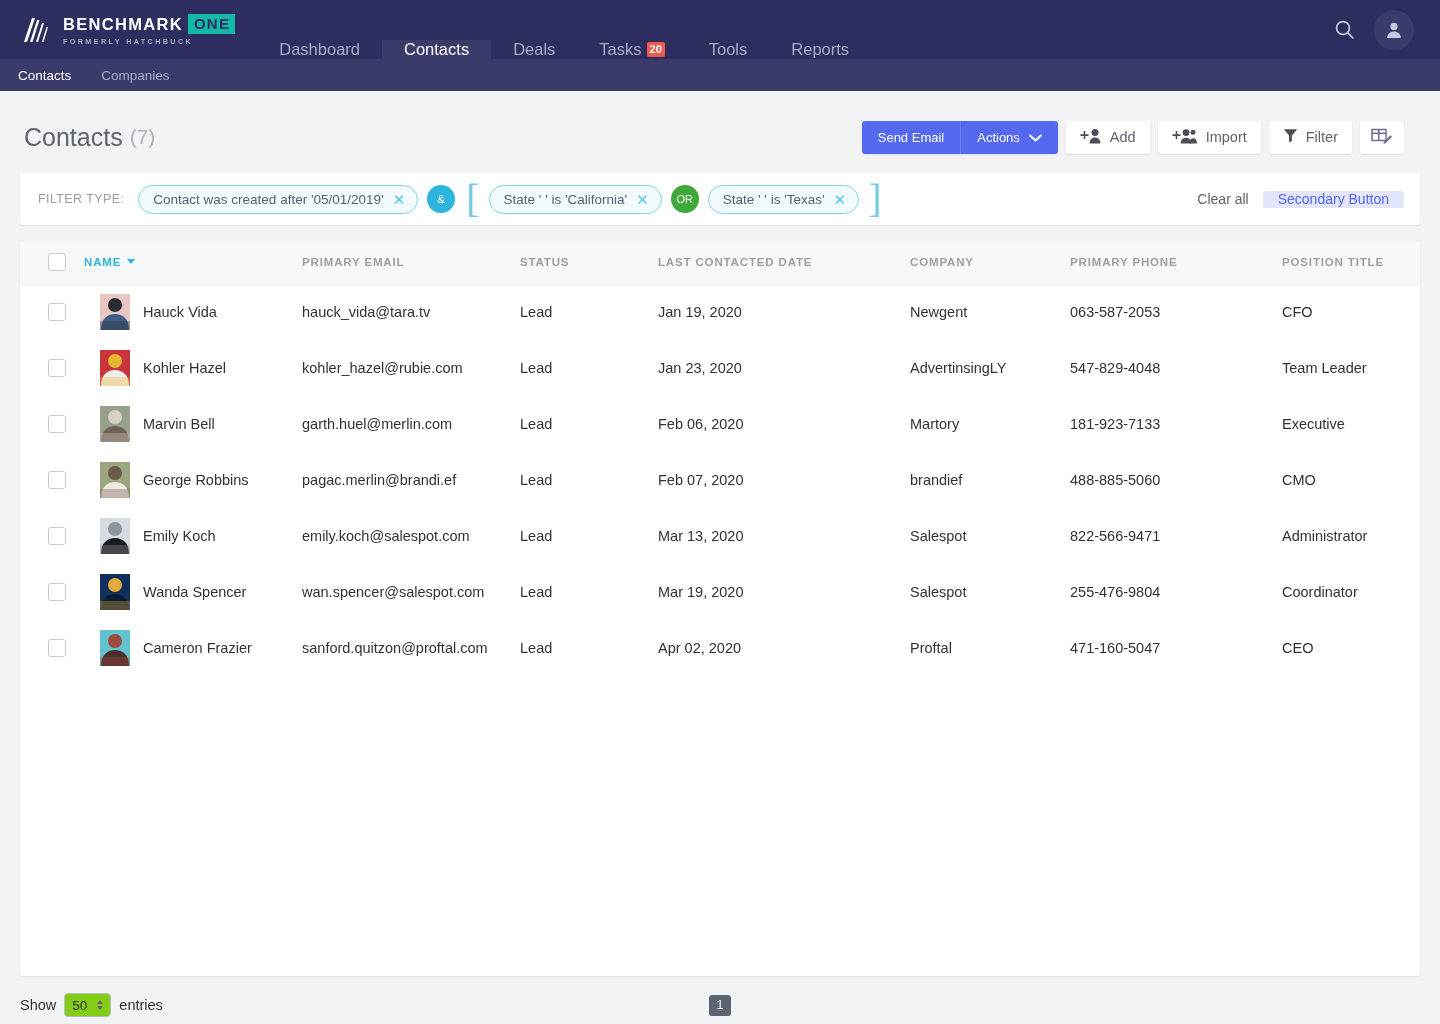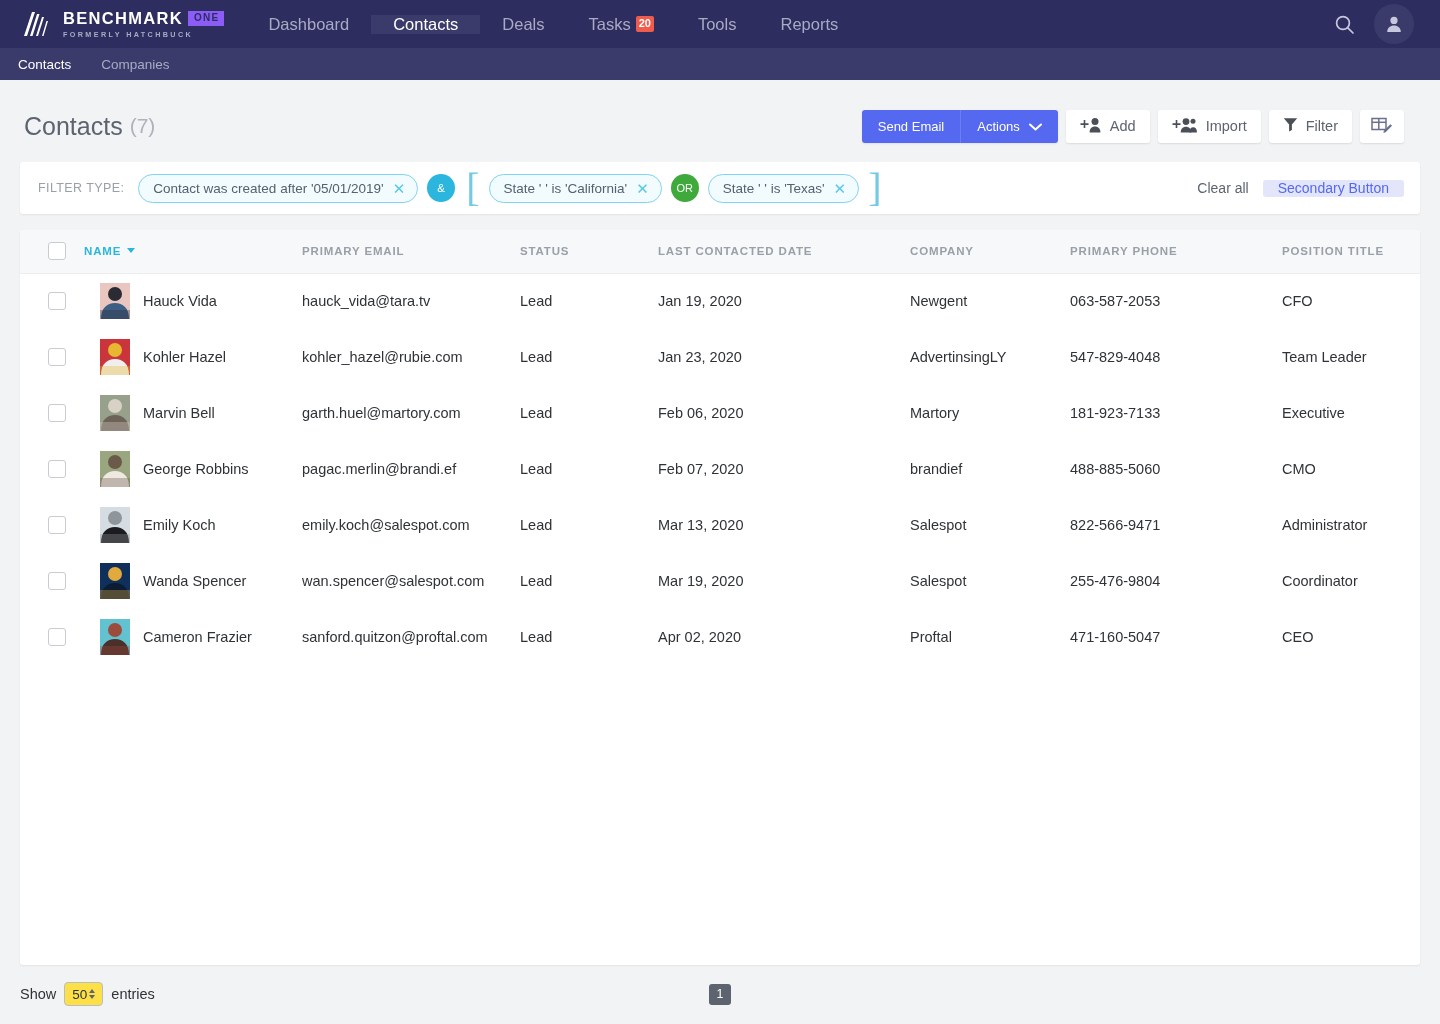--- a/index.html
+++ b/index.html
@@ -6,43 +6,43 @@
   html, body {
     width: 1440px; height: 1024px;
     background: #f2f3f5;
     font-family: "Liberation Sans", sans-serif;
     -webkit-font-smoothing: antialiased;
     overflow: hidden;
   }
 
   
   .topnav {
-    height: 48px; background: #2d2d5f;
+    height: 59px; background: #2d2d5f;
     display: flex; align-items: stretch; position: relative;
   }
   .logo-wrap {
     display: flex; align-items: center; padding: 0 22px 0 22px;
     gap: 11px; min-width: 196px;
   }
   .logo-mark { width: 30px; height: 28px; flex: none; }
   .logo-text { display: flex; flex-direction: column; gap: 4px; }
   .logo-line1 { display: flex; align-items: center; gap: 5px; }
   .logo-benchmark {
     color: #fff; font-size: 16.5px; font-weight: bold; letter-spacing: 1.3px;
     line-height: 1;
   }
   .logo-one {
-    background: #8b5cf6; color: #2d2d5f; font-size: 10px; font-weight: bold;
+    background: #14b8a6; color: #2d2d5f; font-size: 15px; font-weight: bold;
     letter-spacing: 1.3px; padding: 2px 5px 3px 6px; line-height: 1;
   }
   .logo-line2 {
     color: #aaabc4; font-size: 7.2px; letter-spacing: 2.4px;
     font-weight: bold; line-height: 1;
   }
-  .nav-items { display: flex; align-items: center; }
+  .nav-items { display: flex; align-items: flex-end; }
   .nav-item {
     display: flex; align-items: center; padding: 0 22px;
     color: #a9aac4; font-size: 16.5px; cursor: pointer;
     position: relative; white-space: nowrap;
   }
   .nav-item.active { color: #ffffff; background: #3b3b6b; }
   .nav-badge {
     background: #ef5b4c; color: #fff; font-size: 11px; font-weight: bold;
     border-radius: 2px; padding: 1px 3px 2px 3px; margin-left: 5px;
     line-height: 1.1;
@@ -172,22 +172,22 @@
   .avatar svg { display: block; }
 
   
   .footer {
     display: flex; align-items: center; padding: 12px 20px 0 20px;
     position: relative; height: 46px;
   }
   .show-entries { display: flex; align-items: center; gap: 8px;
     font-size: 14.5px; color: #2f3337; }
   .select-box {
-    border: 1px solid #b9bec5; border-radius: 4px; background: #fde047;
-    height: 24px; display: flex; align-items: center; gap: 2px;
+    border: 1px solid #b9bec5; border-radius: 4px; background: #84cc16;
+    height: 24px; display: flex; align-items: center; gap: 10px;
     padding: 0 7px; font-size: 13.5px; color: #2f3337; cursor: pointer;
   }
   .spinner { display: flex; flex-direction: column; gap: 2px; }
   .spin-up { border-left: 3.5px solid transparent; border-right: 3.5px solid transparent;
     border-bottom: 4px solid #5d6470; }
   .spin-dn { border-left: 3.5px solid transparent; border-right: 3.5px solid transparent;
     border-top: 4px solid #5d6470; }
   .pagination { position: absolute; left: 50%; transform: translateX(-50%);
     display: flex; gap: 5px; }
   .page-num {
@@ -435,21 +435,21 @@
           <svg width="30" height="36" viewBox="0 0 30 36">
             <rect width="30" height="36" fill="#97a08a"></rect>
             <circle cx="15" cy="11" r="7" fill="#d8d2c6"></circle>
             <path d="M1 36 C1 25 7 20 15 20 C23 20 29 25 29 36 Z" fill="#6d6258"></path>
             <rect y="27" width="30" height="9" fill="#d8d2c6" opacity="0.35"></rect>
           </svg>
         </span>
         <span>Marvin Bell</span>
       </span>
     </td>
-    <td class="col-email">garth.huel@martory.com</td>
+    <td class="col-email">garth.huel@merlin.com</td>
     <td class="col-status">Lead</td>
     <td class="col-date">Feb 06, 2020</td>
     <td class="col-company">Martory</td>
     <td class="col-phone">181-923-7133</td>
     <td class="col-title">Executive</td>
   </tr>
         <tr>
     <td class="col-check">
       <span class="cbox"></span>
     </td>

